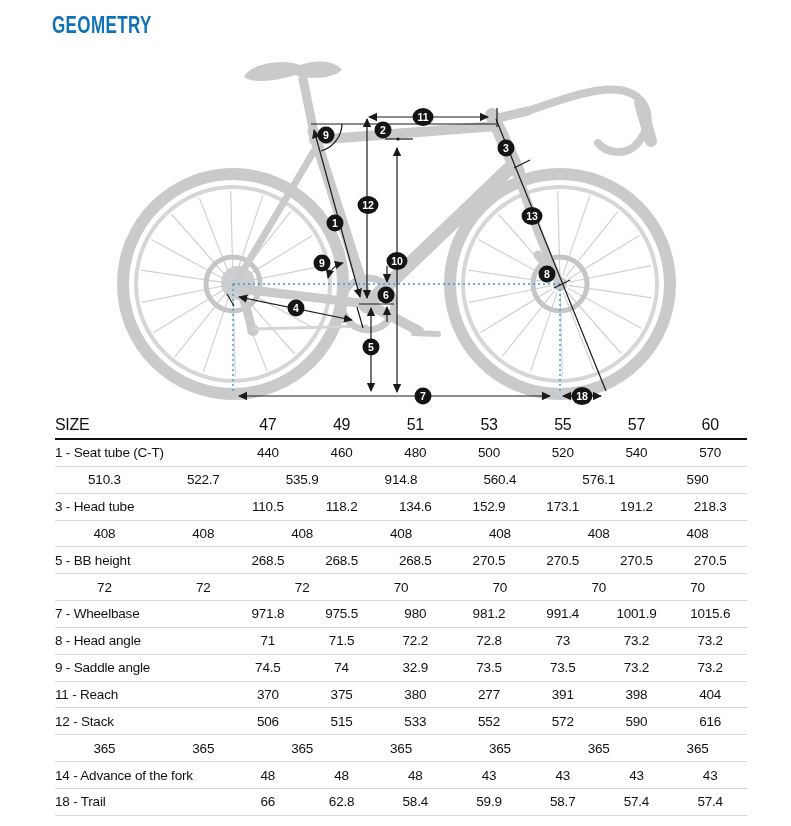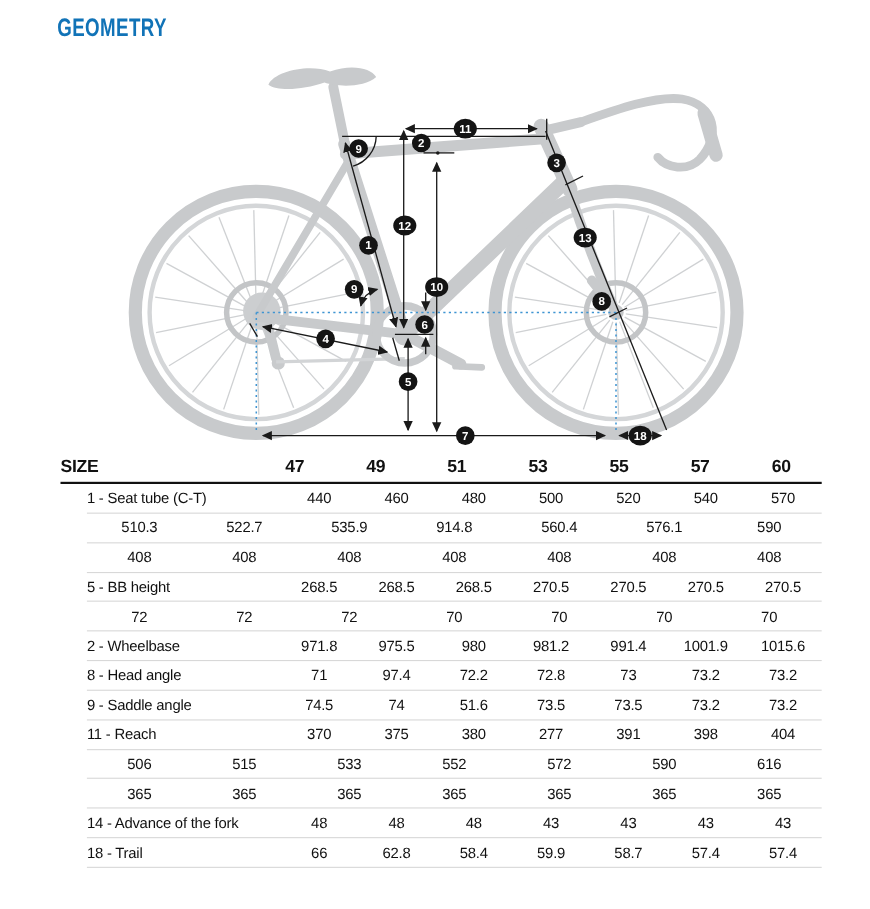--- a/index.html
+++ b/index.html
@@ -14,23 +14,23 @@
   .tube{stroke:#c8cacc;fill:none;stroke-linecap:round;}
   .tubefill{fill:#c8cacc;stroke:none;}
   .rim{stroke:#d4d6d8;fill:none;}
   .dim{stroke:#1a1a1a;stroke-width:1.2;fill:none;}
   .guide{stroke:#3f95d2;stroke-width:1.4;stroke-dasharray:2 3;fill:none;}
   .badge-bg{fill:#141414;}
   .badge-t{fill:#fff;font:bold 10.5px "Liberation Sans",sans-serif;text-anchor:middle;}
   
   .geo-table{position:absolute;left:55px;top:412px;width:692px;}
   .thead{display:flex;align-items:center;height:26px;border-bottom:2px solid #111;
-         font-weight:bold;font-size:16px;letter-spacing:-.3px;}
+         font-weight:normal;font-size:16px;letter-spacing:-.3px;}
   .trow{display:flex;align-items:center;height:25.85px;border-bottom:1px solid #d8d8d8;
-        font-size:13.5px;letter-spacing:-.2px;margin-left:24px;}
+        font-size:13.5px;letter-spacing:-.2px;}
   .lcell{width:176px;white-space:nowrap;}
   .vcell{flex:1;text-align:center;}
 </style>
 </head>
 <body>
 
 <div class="title">GEOMETRY</div>
 
 <div class="diagram-wrap">
 <svg width="791" height="412" viewBox="0 0 791 412">
@@ -241,20 +241,30 @@
       <div class="trow">
         <div class="vcell">510.3</div>
         <div class="vcell">522.7</div>
         <div class="vcell">535.9</div>
         <div class="vcell">914.8</div>
         <div class="vcell">560.4</div>
         <div class="vcell">576.1</div>
         <div class="vcell">590</div>
       </div>
       <div class="trow">
+        <div class="lcell">3 - Head tube</div>
+        <div class="vcell">110.5</div>
+        <div class="vcell">118.2</div>
+        <div class="vcell">134.6</div>
+        <div class="vcell">152.9</div>
+        <div class="vcell">173.1</div>
+        <div class="vcell">191.2</div>
+        <div class="vcell">218.3</div>
+      </div>
+      <div class="trow">
         <div class="vcell">408</div>
         <div class="vcell">408</div>
         <div class="vcell">408</div>
         <div class="vcell">408</div>
         <div class="vcell">408</div>
         <div class="vcell">408</div>
         <div class="vcell">408</div>
       </div>
       <div class="trow">
         <div class="lcell">5 - BB height</div>
@@ -269,60 +279,61 @@
       <div class="trow">
         <div class="vcell">72</div>
         <div class="vcell">72</div>
         <div class="vcell">72</div>
         <div class="vcell">70</div>
         <div class="vcell">70</div>
         <div class="vcell">70</div>
         <div class="vcell">70</div>
       </div>
       <div class="trow">
-        <div class="lcell">2 - Wheelbase</div>
+        <div class="lcell">7 - Wheelbase</div>
         <div class="vcell">971.8</div>
         <div class="vcell">975.5</div>
         <div class="vcell">980</div>
         <div class="vcell">981.2</div>
         <div class="vcell">991.4</div>
         <div class="vcell">1001.9</div>
         <div class="vcell">1015.6</div>
       </div>
       <div class="trow">
         <div class="lcell">8 - Head angle</div>
         <div class="vcell">71</div>
-        <div class="vcell">97.4</div>
+        <div class="vcell">71.5</div>
         <div class="vcell">72.2</div>
         <div class="vcell">72.8</div>
         <div class="vcell">73</div>
         <div class="vcell">73.2</div>
         <div class="vcell">73.2</div>
       </div>
       <div class="trow">
         <div class="lcell">9 - Saddle angle</div>
         <div class="vcell">74.5</div>
         <div class="vcell">74</div>
-        <div class="vcell">51.6</div>
+        <div class="vcell">32.9</div>
         <div class="vcell">73.5</div>
         <div class="vcell">73.5</div>
         <div class="vcell">73.2</div>
         <div class="vcell">73.2</div>
       </div>
       <div class="trow">
         <div class="lcell">11 - Reach</div>
         <div class="vcell">370</div>
         <div class="vcell">375</div>
         <div class="vcell">380</div>
         <div class="vcell">277</div>
         <div class="vcell">391</div>
         <div class="vcell">398</div>
         <div class="vcell">404</div>
       </div>
       <div class="trow">
+        <div class="lcell">12 - Stack</div>
         <div class="vcell">506</div>
         <div class="vcell">515</div>
         <div class="vcell">533</div>
         <div class="vcell">552</div>
         <div class="vcell">572</div>
         <div class="vcell">590</div>
         <div class="vcell">616</div>
       </div>
       <div class="trow">
         <div class="vcell">365</div>

